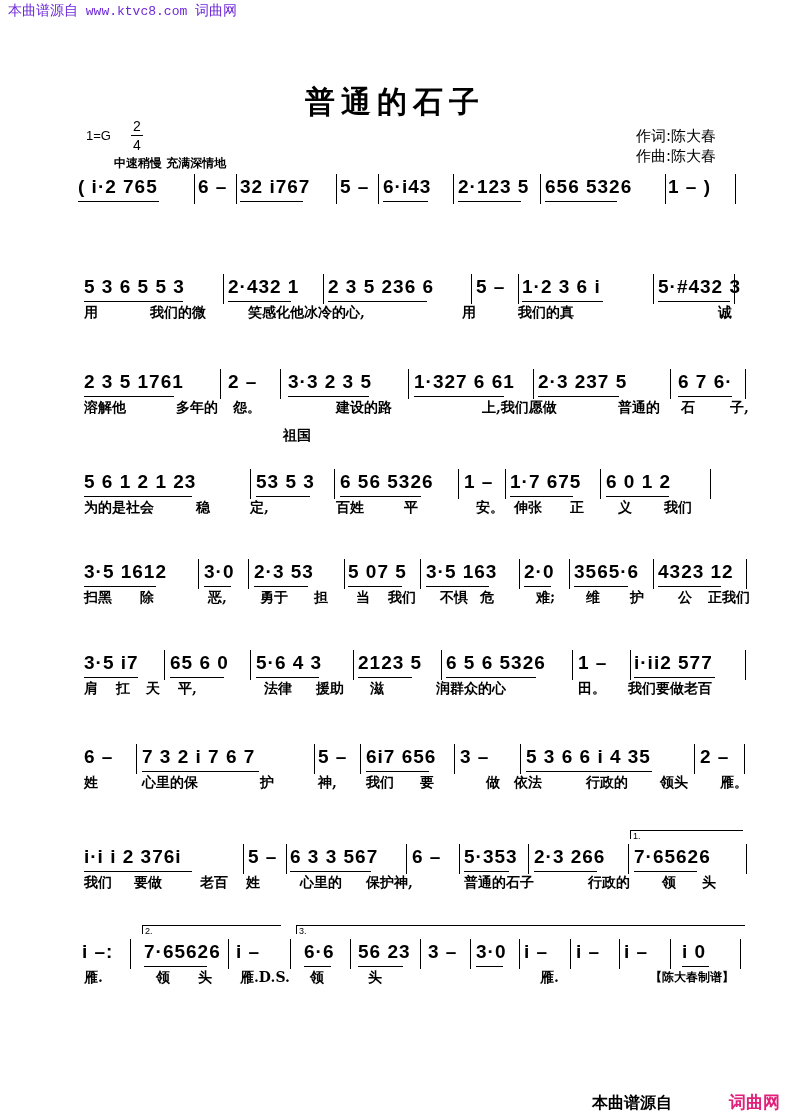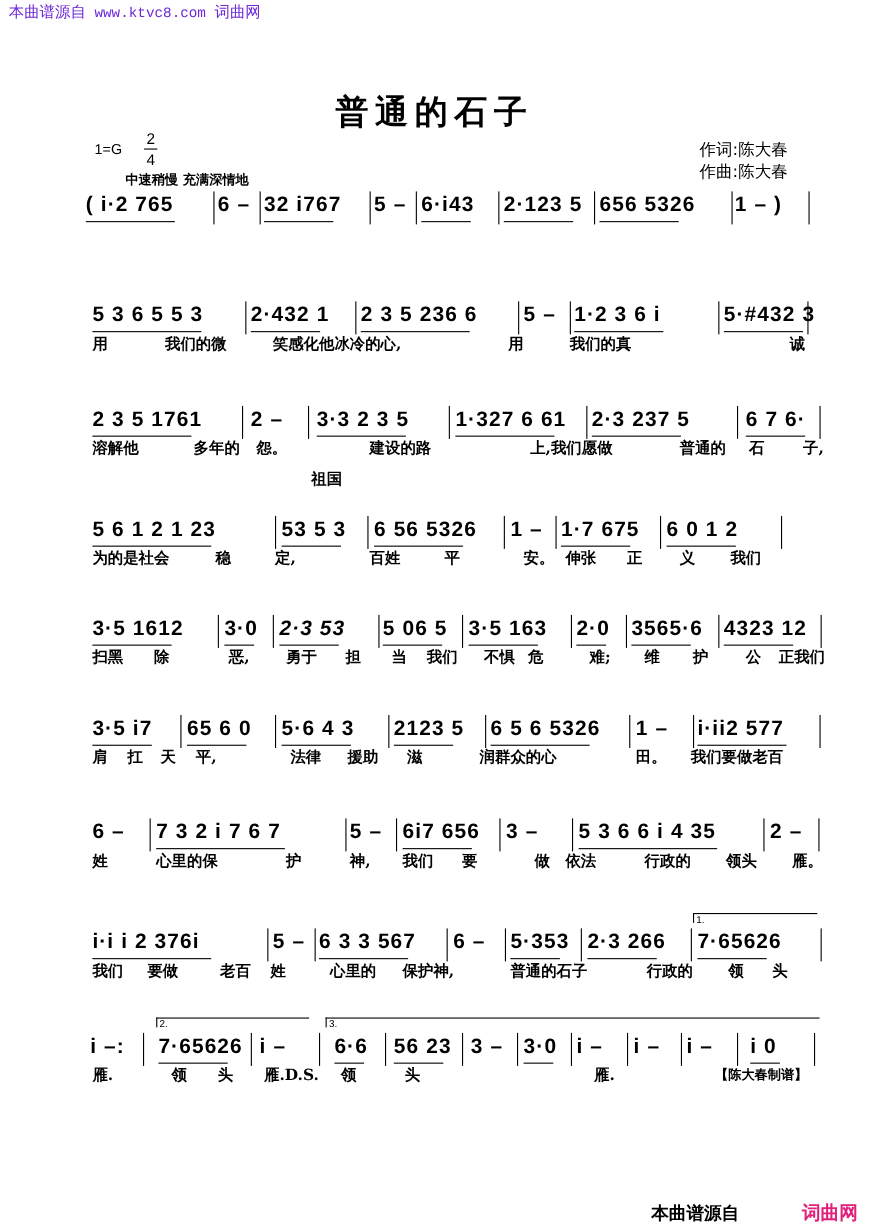--- a/index.html
+++ b/index.html
@@ -166,23 +166,23 @@
         <span style="left: 540px;">义</span>
         <span style="left: 586px;">我们</span>
       </div>
     </div>
     <div class="system" style="top: 557px;">
       <div class="notes-row">
         <div class="notes" style="left: 6px;">3·5  1612</div>
         <div class="ul" style="left: 6px; top: 29px; width: 72px;"></div>
         <div class="notes" style="left: 126px;">3·0</div>
         <div class="ul" style="left: 126px; top: 29px; width: 27px;"></div>
-        <div class="notes" style="left: 176px; font-style: italic;">2·3  53</div>
+        <div class="notes" style="left: 176px;">2·3  53</div>
         <div class="ul" style="left: 176px; top: 29px; width: 54px;"></div>
-        <div class="notes" style="left: 270px;">5  06 5</div>
+        <div class="notes" style="left: 270px;">5  07 5</div>
         <div class="ul" style="left: 270px; top: 29px; width: 54px;"></div>
         <div class="notes" style="left: 348px;">3·5  163</div>
         <div class="ul" style="left: 348px; top: 29px; width: 63px;"></div>
         <div class="notes" style="left: 446px;">2·0</div>
         <div class="ul" style="left: 446px; top: 29px; width: 27px;"></div>
         <div class="notes" style="left: 496px;">3565·6</div>
         <div class="ul" style="left: 496px; top: 29px; width: 54px;"></div>
         <div class="notes" style="left: 580px;">4323 12</div>
         <div class="ul" style="left: 580px; top: 29px; width: 63px;"></div>
         <div class="bar" style="left: 120px;"></div>

